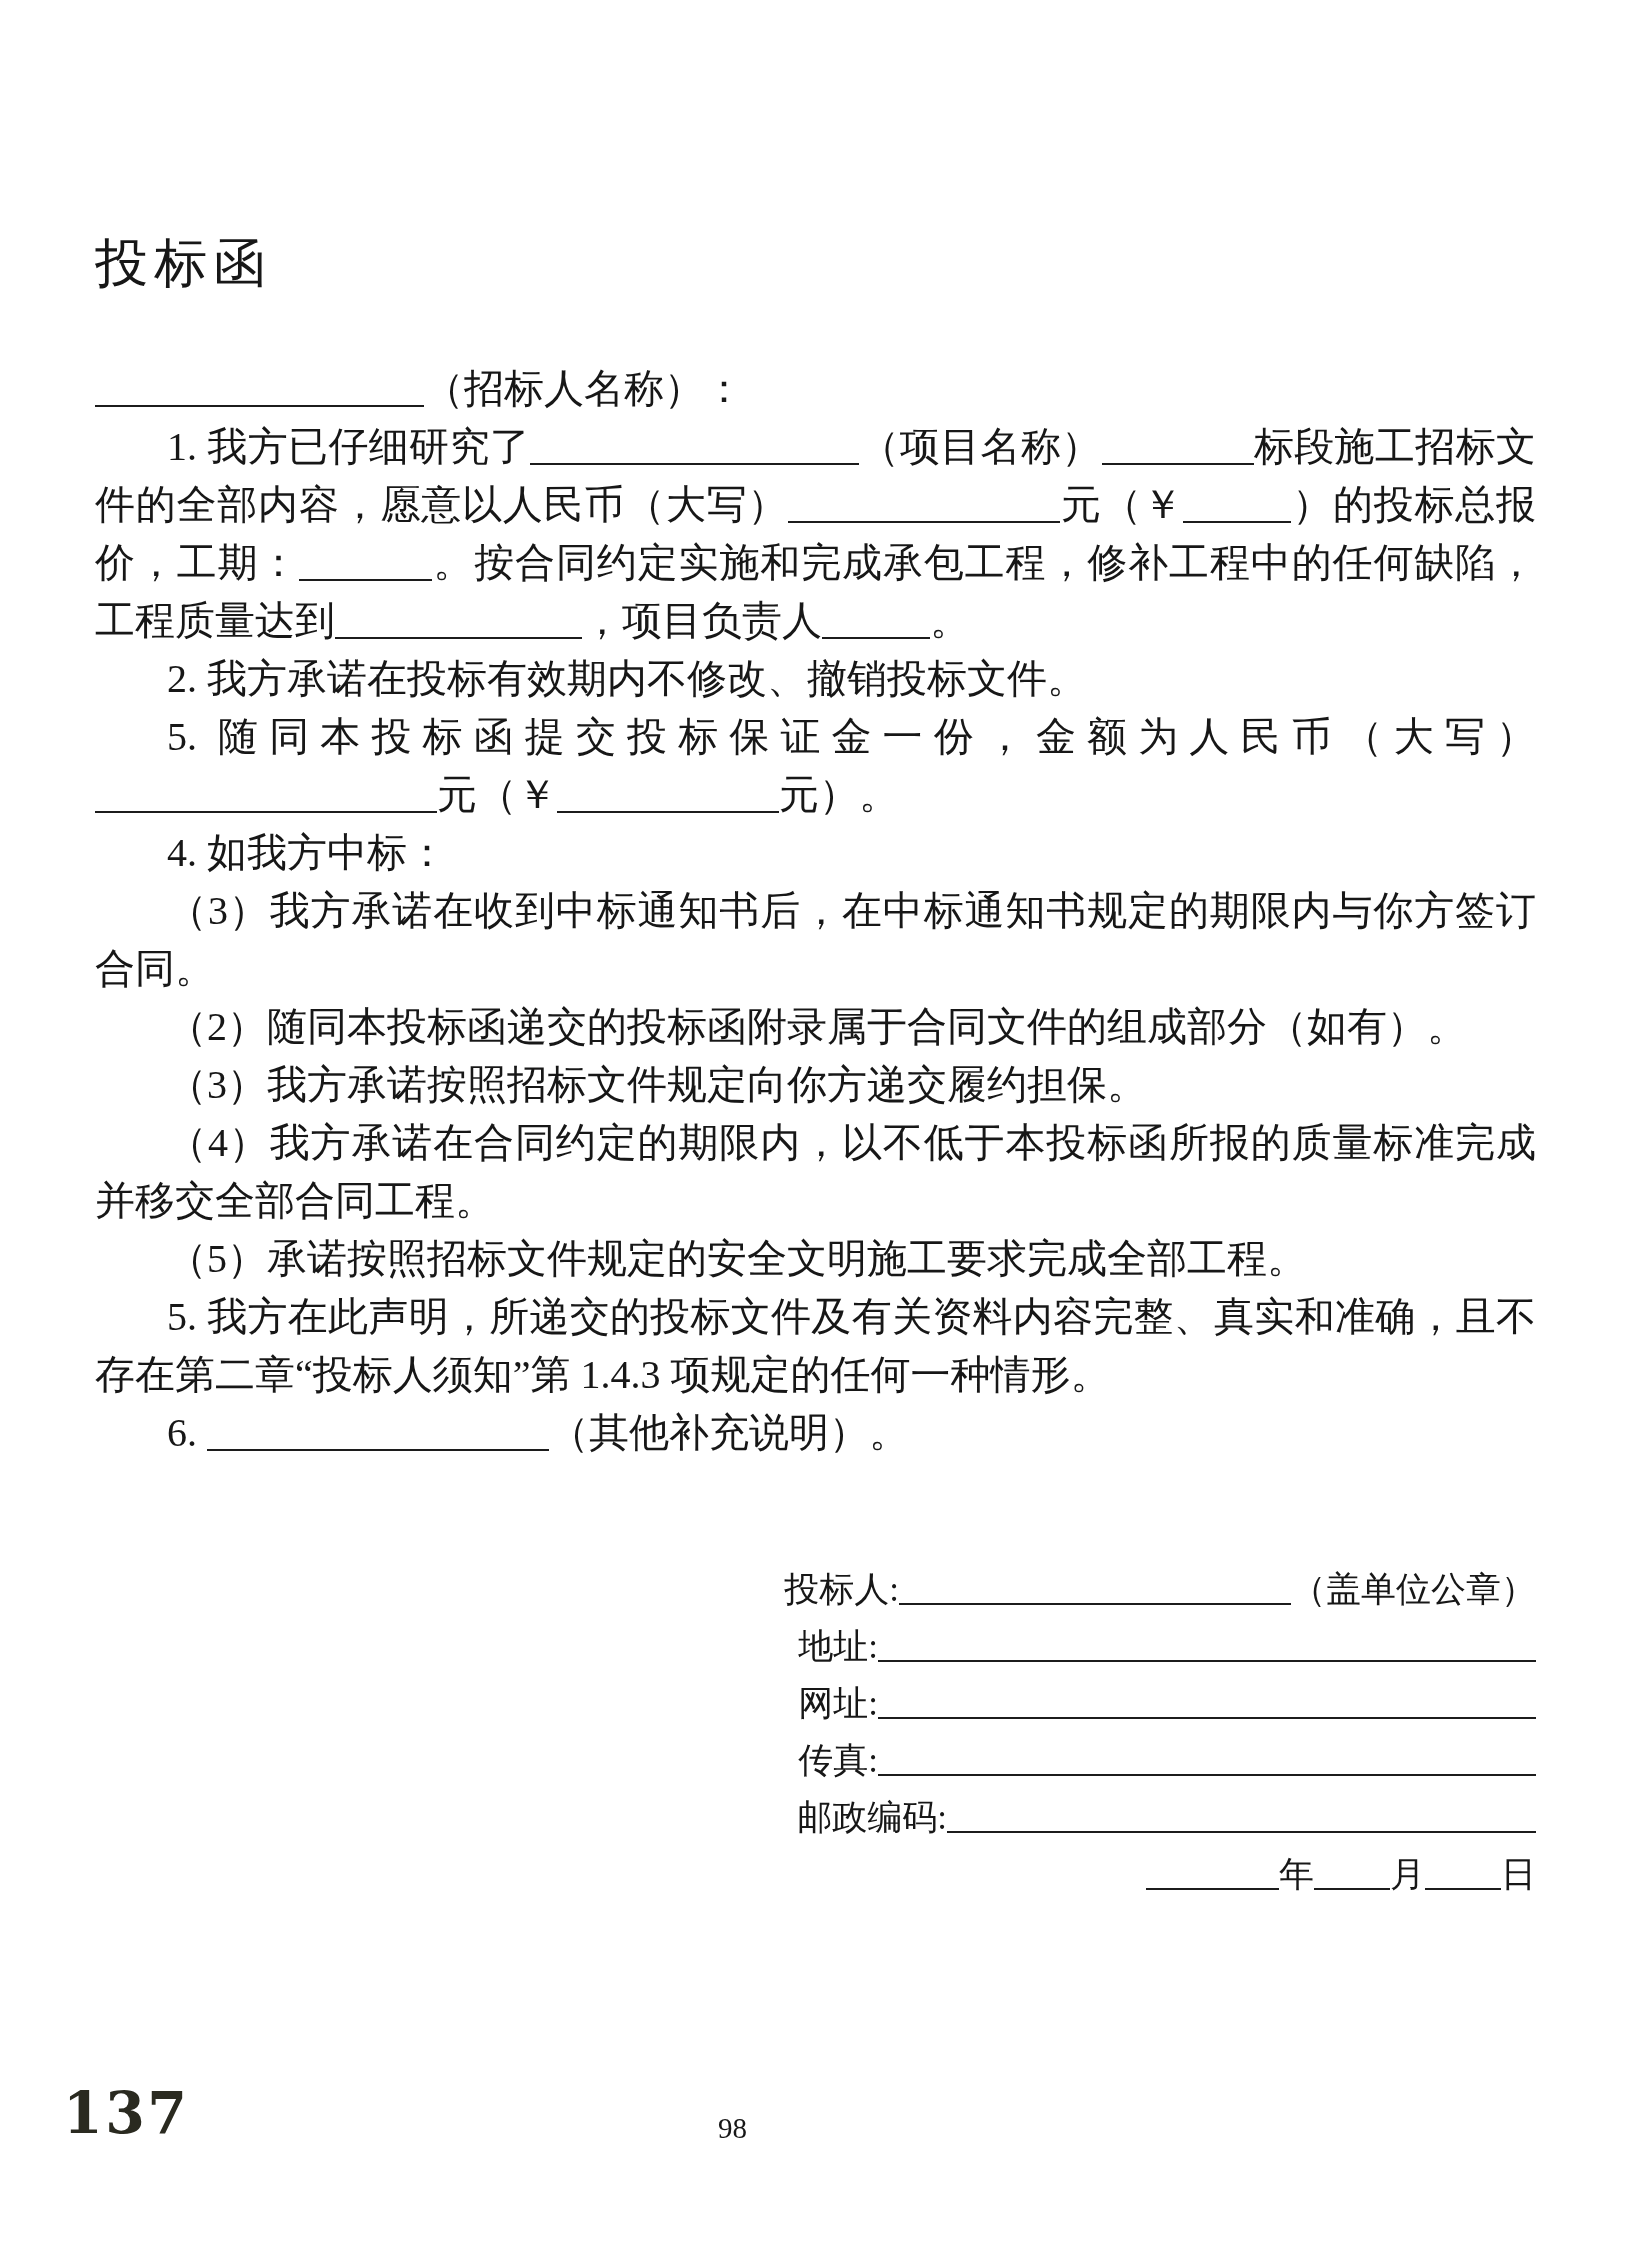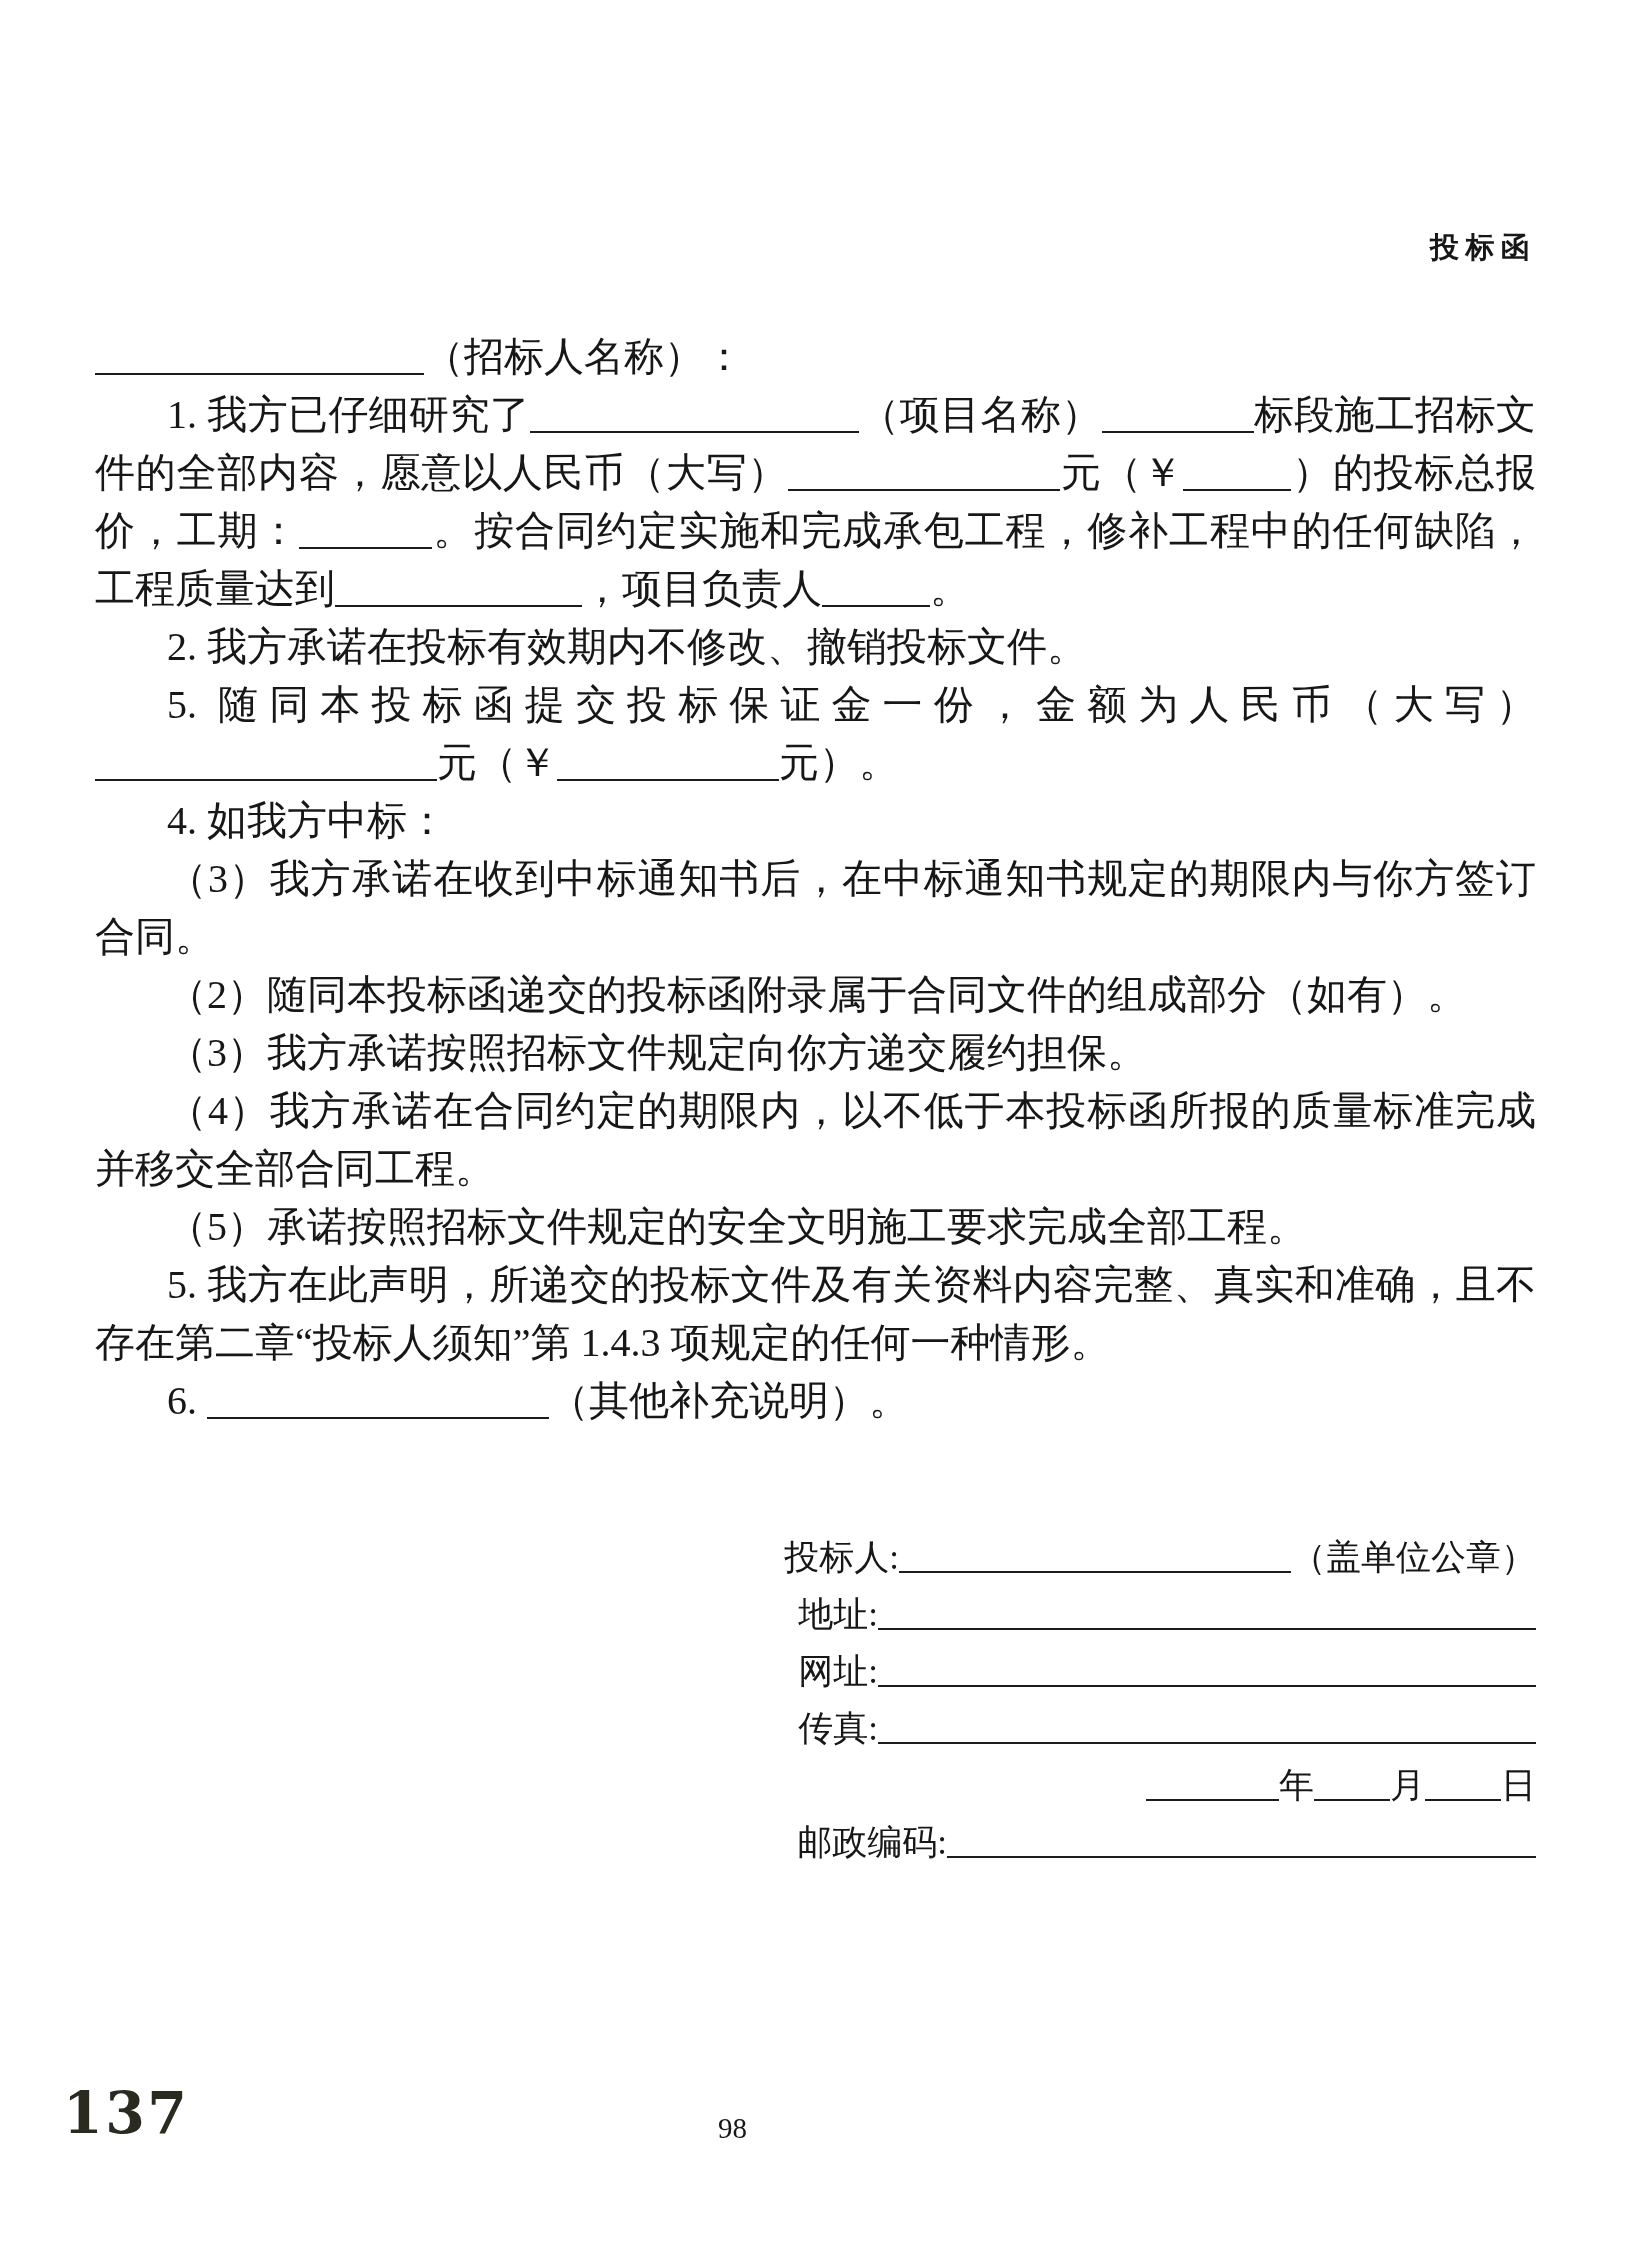--- a/index.html
+++ b/index.html
@@ -7,24 +7,24 @@
     position:relative;
     width:1630px; height:2261px;
     background:#ffffff;
     font-family:"Liberation Serif","DejaVu Serif",serif;
     color:#171717;
     overflow:hidden;
   }
   .content { position:absolute; left:95px; top:0; width:1441px; }
   .title {
     margin:228px 0 0 0;
-    text-align:right;
+    text-align:left;
     font-family:"Liberation Sans","DejaVu Sans",sans-serif;
-    font-weight:bold;
-    font-size:29px;
+    font-weight:normal;
+    font-size:53px;
     letter-spacing:6.3px;
   }
   .bodytext {
     margin-top:60px;
     font-size:40px;
     line-height:58px;
     text-align:justify;
   }
   .para { margin:0; text-indent:72px; }
   .para.noindent { text-indent:0; }
@@ -76,22 +76,22 @@
         <p class="para"><span>（5）承诺按照招标文件规定的安全文明施工要求完成全部工程。</span></p>
         <p class="para"><span>5. 我方在此声明，所递交的投标文件及有关资料内容完整、真实和准确，且不存在第二章“投标人须知”第 1.4.3 项规定的任何一种情形。</span></p>
         <p class="para"><span>6. </span><span class="blank" style="width: 342px;"></span><span>（其他补充说明）。</span></p>
       </div>
 
     <div class="sig bodytext">
         <p class="para noindent"><span>投标人:</span><span class="blank" style="width: 392px;"></span><span>（盖单位公章）</span></p>
         <p class="para noindent"><span>地址:</span><span class="blank" style="width: 658px;"></span></p>
         <p class="para noindent"><span>网址:</span><span class="blank" style="width: 658px;"></span></p>
         <p class="para noindent"><span>传真:</span><span class="blank" style="width: 658px;"></span></p>
+        <p class="para noindent"><span>邮政编码:</span><span class="blank" style="width: 589px;"></span></p>
         <p class="para noindent"><span class="blank" style="width: 133px;"></span><span>年</span><span class="blank" style="width: 76px;"></span><span>月</span><span class="blank" style="width: 76px;"></span><span>日</span></p>
-        <p class="para noindent"><span>邮政编码:</span><span class="blank" style="width: 589px;"></span></p>
       </div>
   </div>
 
   <div class="footer-stamp">137</div>
 
   <div class="footer-page">98</div>
 </div>
 
 
 </body></html>

